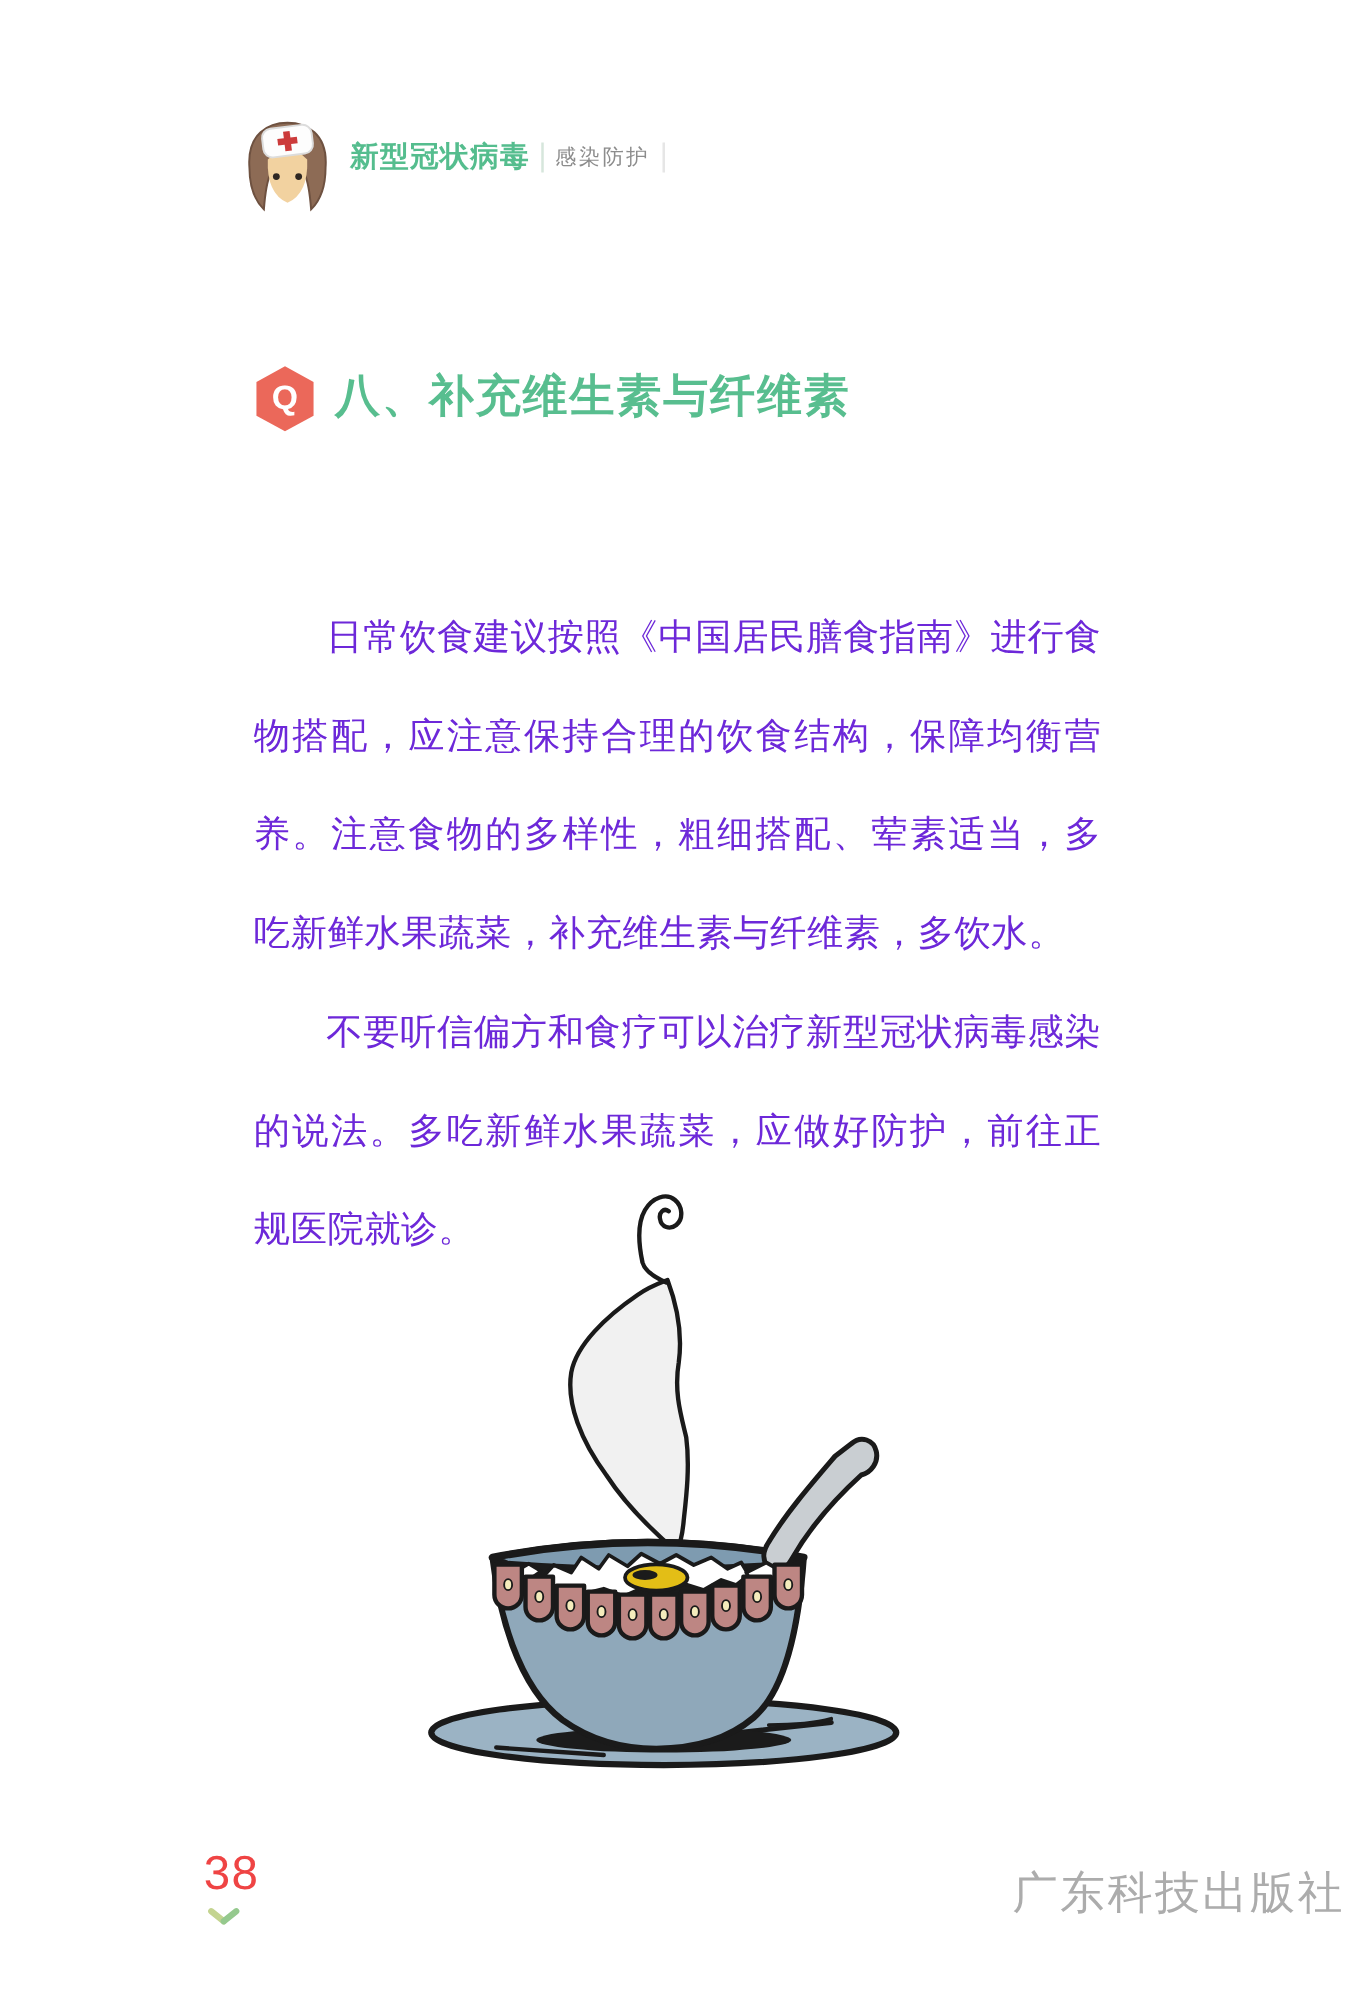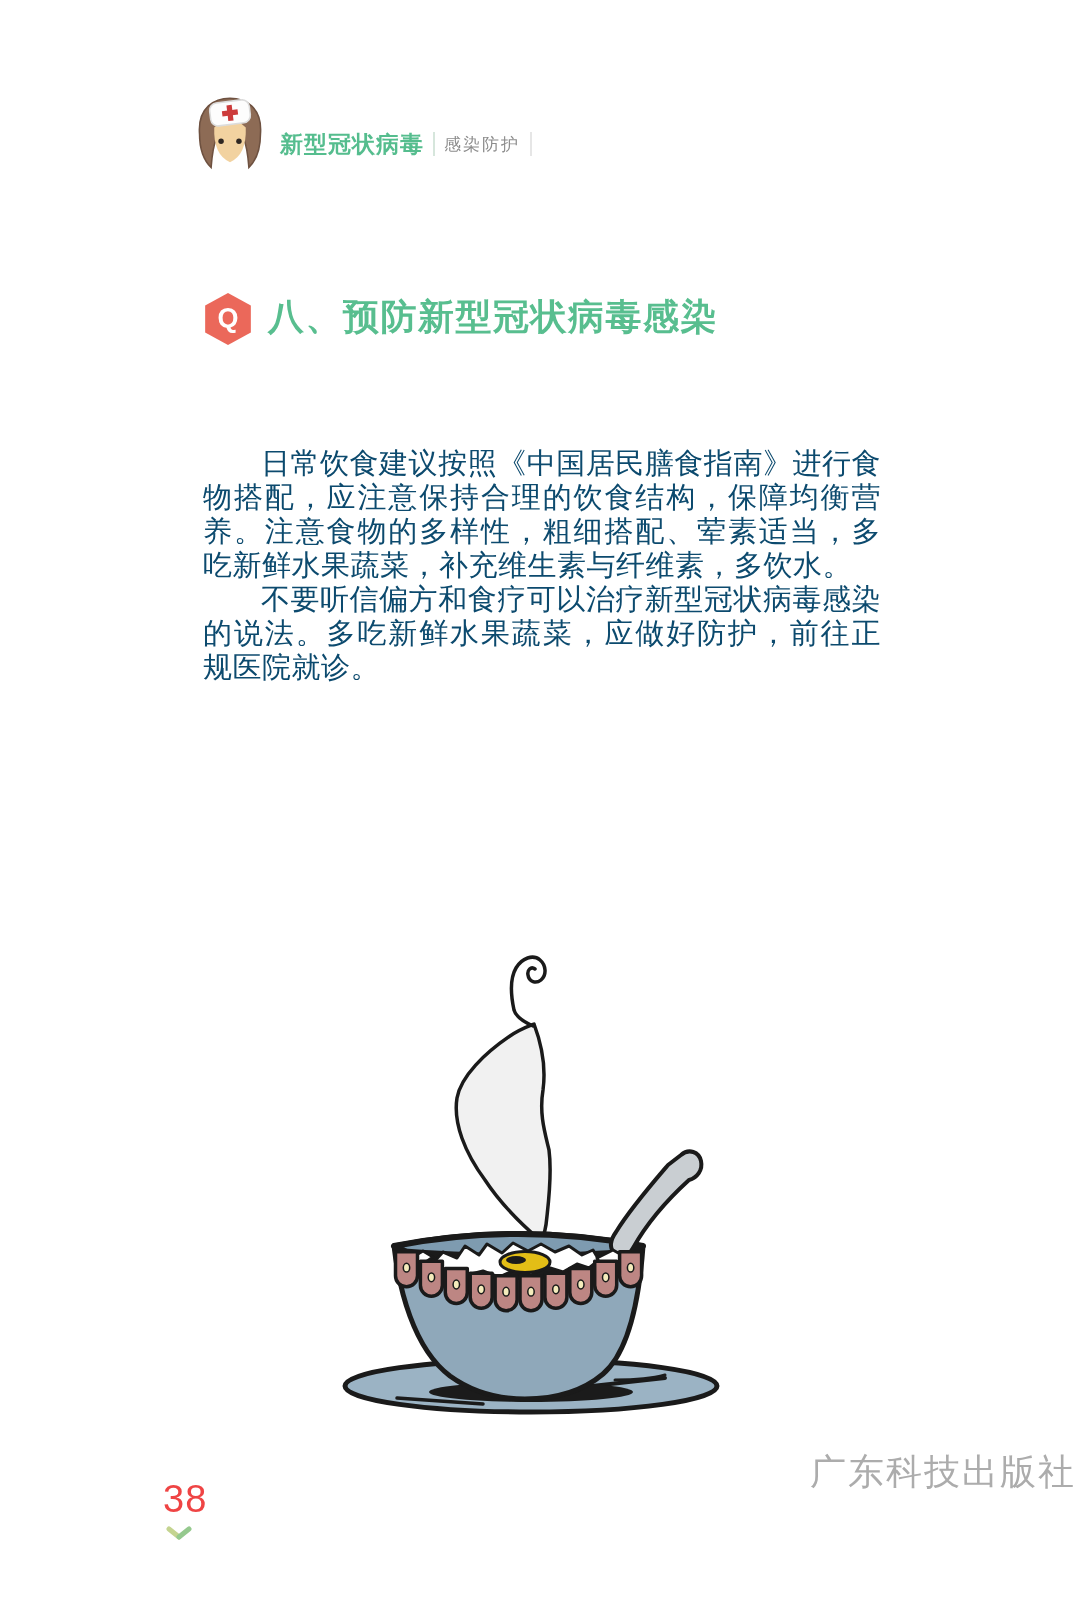--- a/index.html
+++ b/index.html
@@ -7,21 +7,21 @@
     width:1080px; height:1598px;
     background:#ffffff;
     font-family:"Liberation Sans", sans-serif;
     position:relative; overflow:hidden;
   }
   .page { position:absolute; inset:0; }
 
   
   .header {
     position:absolute; left:190px; top:94px;
-    display:flex; align-items:center;
+    display:flex; align-items:flex-start;
   }
   .avatar-svg { width:80px; height:84px; display:block; }
   .hdr-text { display:flex; align-items:center; margin-top:16px; }
   .brand {
     margin-left:10px;
     font-size:23px; font-weight:bold; color:#55BD8E; letter-spacing:1px;
   }
   .hdr-divider {
     display:inline-block; width:2px; height:24px;
     background:#D6E6DC; margin:0 9px;
@@ -43,38 +43,38 @@
   }
   .q-title {
     margin:0 0 0 15px; padding:0;
     font-size:36px; font-weight:bold; color:#58BE8F;
     line-height:54px; letter-spacing:1.5px;
   }
   .q-line { display:block; }
 
   
   .body-text {
-    position:absolute; left:203px; top:446px; width:678px;
-    font-size:29px; line-height:34px; letter-spacing:0.5px;
-    color:#0c4a6e; text-align:justify;
+    position:absolute; left:203px; top:471px; width:678px;
+    font-size:29px; line-height:79px; letter-spacing:0.5px;
+    color:#6d28d9; text-align:justify;
   }
   .body-text p { margin:0; text-indent:2em; }
 
   
   .illustration { position:absolute; left:335px; top:928px; width:420px; height:500px; margin:0; }
   .illustration svg { width:420px; height:500px; display:block; }
 
   
   .page-number {
     position:absolute; left:163px; top:1478px;
     font-size:38px; color:#ef4444; letter-spacing:1px;
   }
   .chevron { position:absolute; left:165px; top:1526px; width:28px; height:16px; }
   .watermark {
-    position:absolute; right:4px; top:1448px;
+    position:absolute; right:4px; top:1490px;
     font-size:36px; color:#ACACAC; letter-spacing:2px;
   }
 </style>
 </head>
 <body>
 
 <div class="page">
 
   <header class="header">
     <svg class="avatar-svg" viewBox="0 0 76 80" aria-hidden="true">
@@ -97,21 +97,21 @@
   </header>
 
   <section class="question">
     <div class="q-badge">
       <svg viewBox="0 0 48 52" aria-hidden="true">
         <polygon points="24,1 46,13 46,39 24,51 2,39 2,13" fill="#EB685A"></polygon>
       </svg>
       <span class="q-letter">Q</span>
     </div>
     <h1 class="q-title">
-      <span class="q-line">八、预防新型冠状病毒感染</span>
+      <span class="q-line">八、补充维生素与纤维素</span>
     </h1>
   </section>
 
   <section class="body-text">
     <p>日常饮食建议按照《中国居民膳食指南》进行食物搭配，应注意保持合理的饮食结构，保障均衡营养。注意食物的多样性，粗细搭配、荤素适当，多吃新鲜水果蔬菜，补充维生素与纤维素，多饮水。</p>
     <p>不要听信偏方和食疗可以治疗新型冠状病毒感染的说法。多吃新鲜水果蔬菜，应做好防护，前往正规医院就诊。</p>
   </section>
 
   <figure class="illustration">
     <svg viewBox="0 0 420 500" aria-hidden="true">

